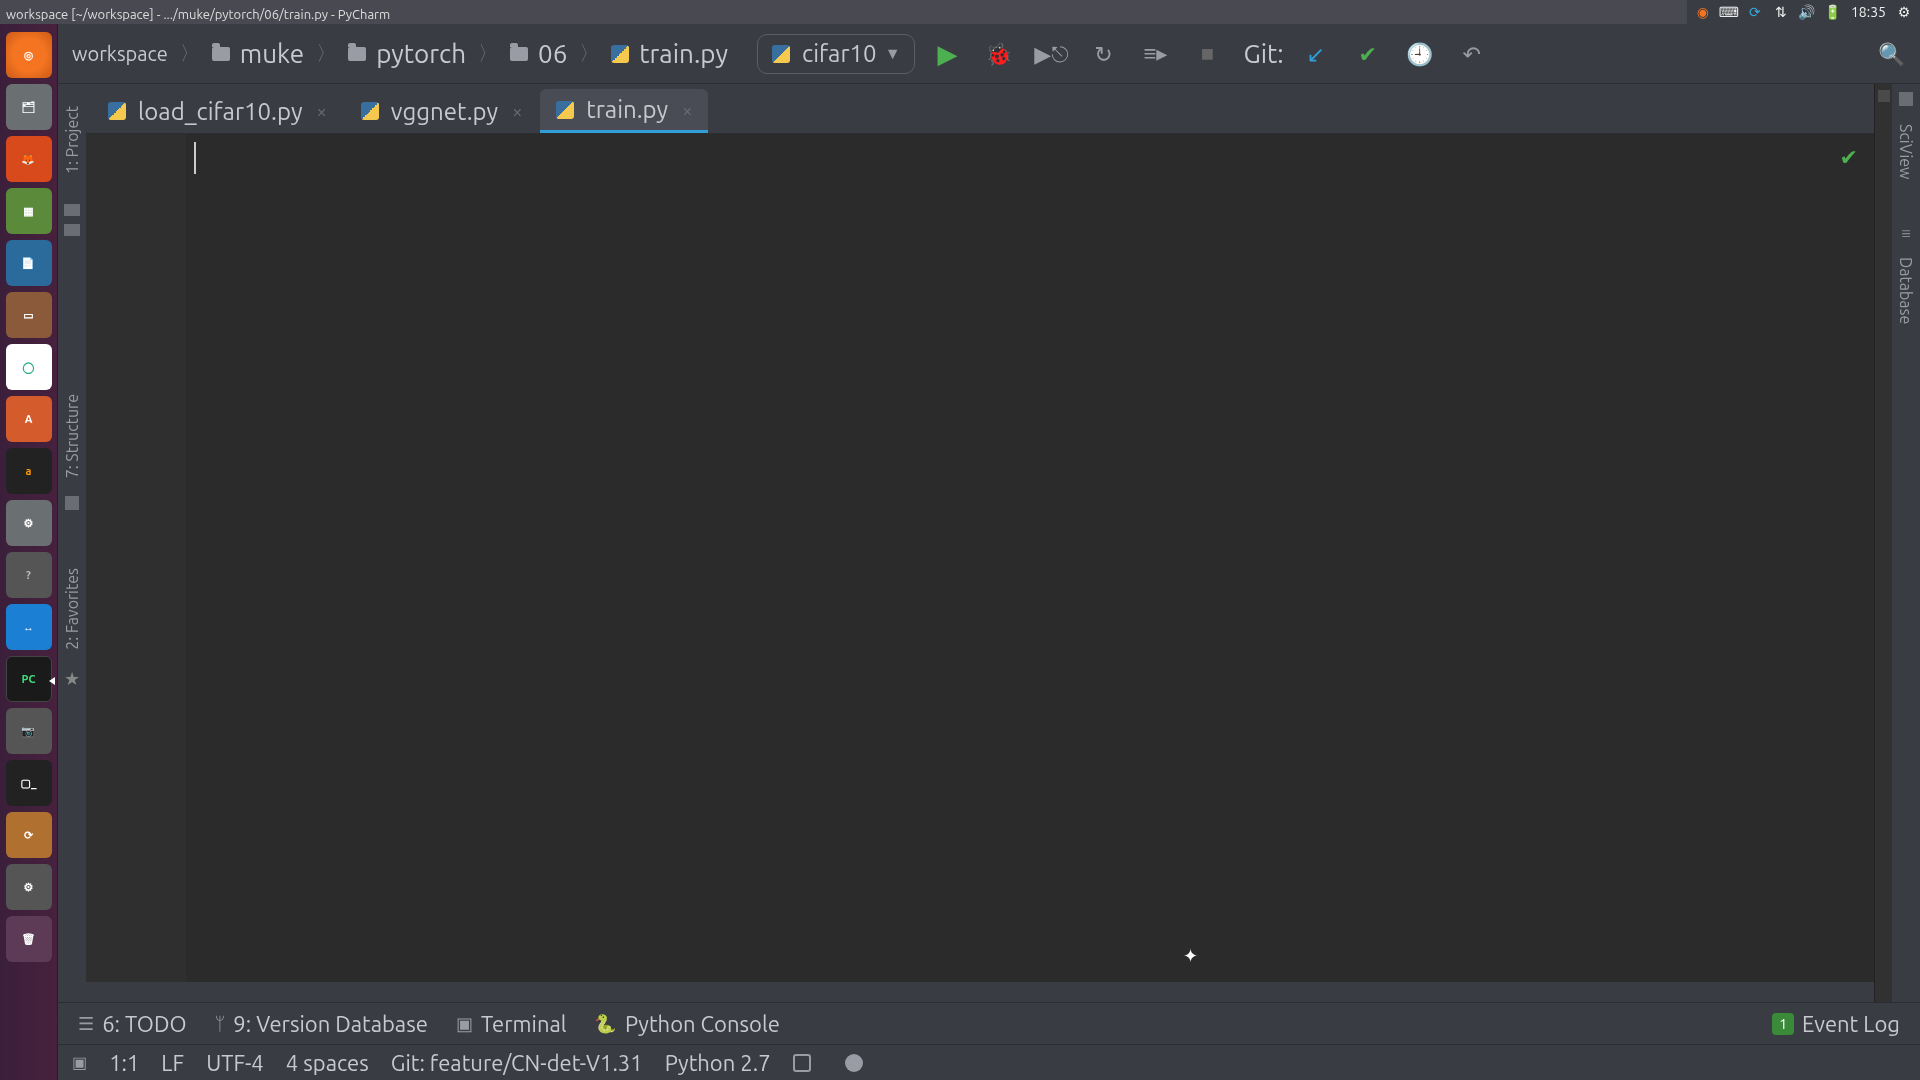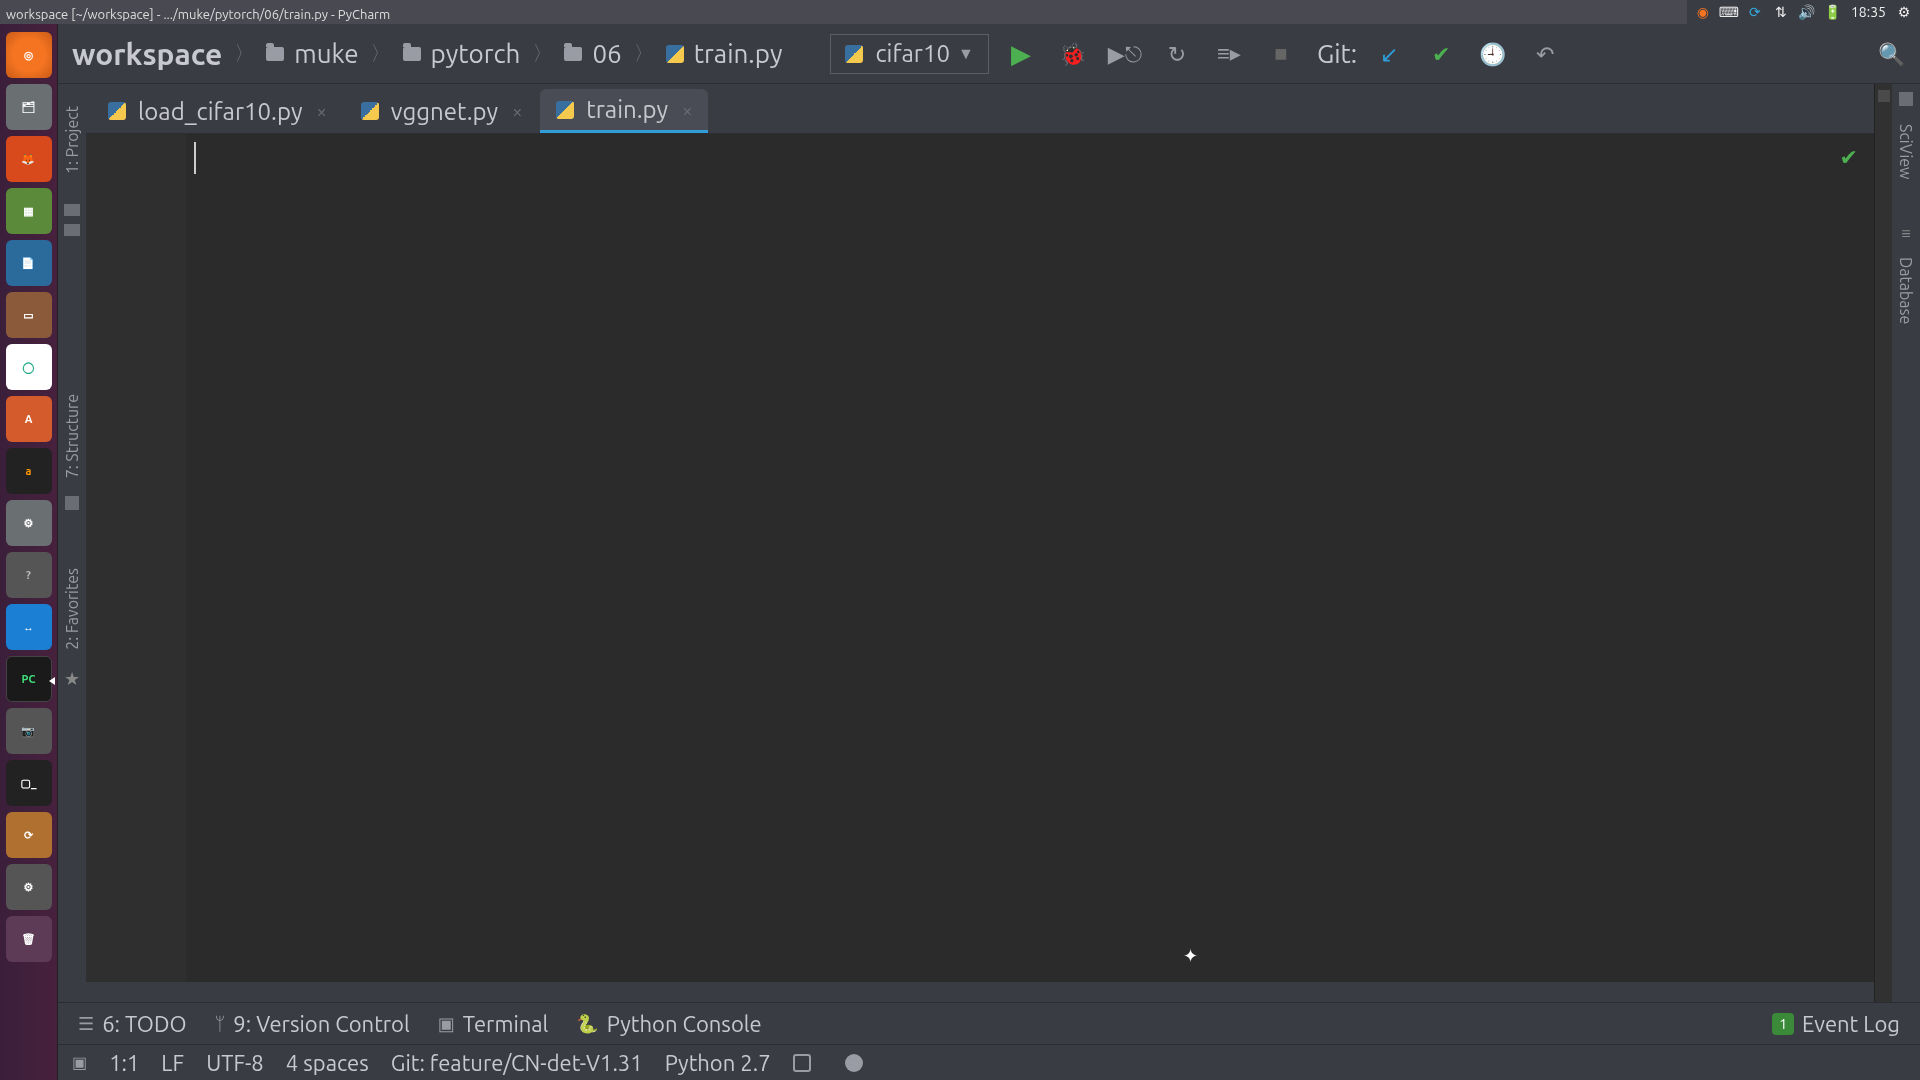--- a/index.html
+++ b/index.html
@@ -36,27 +36,27 @@
 .launch-item.upd   { background:#b07030; }
 .launch-item.set   { background:#555; }
 .launch-item.trash { background:#5d3a55; }
 
 
 .pycharm { position:absolute; top:24px; left:58px; right:0; bottom:0; display:flex; flex-direction:column; background:#3a3c43; }
 
 
 .navbar { height:60px; display:flex; align-items:center; padding:0 8px; gap:4px; border-bottom:1px solid #2c2d33; }
 .bc-item { display:flex; align-items:center; gap:6px; font-size:26px; color:#c8c9cf; padding:0 6px; }
-.bc-item:first-child { font-size:30px; font-weight:bold;text-align:right; }
+.bc-item:first-child { font-size:20px; font-weight:normal;text-align:right; }
 .chev { color:#6b6d75; font-size:20px; margin:0 2px; }
 .folder-icon { width:18px; height:14px; background:#9a9ca5; border-radius:2px; display:inline-block; margin-right:4px; position:relative; }
 .folder-icon::before { content:''; position:absolute; top:-4px; left:0; width:8px; height:4px; background:#9a9ca5; border-radius:2px 2px 0 0; }
 .py-icon { width:18px; height:18px; border-radius:3px; background:linear-gradient(135deg,#386f9f 50%,#f5c94e 50%); display:inline-block; margin-right:4px; }
 
-.run-config { margin-left:38px; height:40px; border:1px solid #5c5d66; border-radius:0; display:flex; align-items:center; gap:8px; padding:0 14px; font-size:24px; color:#c8c9cf; }
+.run-config { margin-left:19px; height:40px; border:1px solid #5c5d66; border-radius:10px; display:flex; align-items:center; gap:8px; padding:0 14px; font-size:24px; color:#c8c9cf; }
 .run-config .dd-arrow { color:#9a9ca5; font-size:16px; }
 
 .tool-btn { width:40px; height:40px; display:flex; align-items:center; justify-content:center; margin-left:8px; font-size:22px; color:#9a9ca5; border-radius:4px; }
 .tool-btn.run  { color:#4caf50; font-size:26px;}
 .tool-btn.bug  { color:#4caf50; }
 .tool-btn.stop { color:#666; }
 .git-label { margin-left:12px; font-size:26px; color:#c8c9cf; }
 .tool-btn.pull { color:#2f9ed9; }
 .tool-btn.commit { color:#4caf50; }
 .tool-btn.search-ic { margin-left:auto; }
@@ -256,41 +256,41 @@
     </div>
   </div>
 
   <div class="bottom-tabs">
     <div class="btab">
         <span class="ic">☰</span>
         <span>6: TODO</span>
       </div>
     <div class="btab">
         <span class="ic">ᛘ</span>
-        <span>9: Version Control</span>
+        <span>9: Version Database</span>
       </div>
     <div class="btab">
         <span class="ic">▣</span>
         <span>Terminal</span>
       </div>
     <div class="btab">
         <span class="ic">🐍</span>
         <span>Python Console</span>
       </div>
     <div class="event-log">
       <span class="badge-1">1</span>
       <span>Event Log</span>
     </div>
   </div>
 
   <div class="statusbar">
     <span class="ic" style="font-size:16px;color:#9a9ca5">▣</span>
     <span>1:1</span>
     <span>LF</span>
-    <span>UTF-8</span>
+    <span>UTF-4</span>
     <span>4 spaces</span>
     <span>Git: feature/CN-det-V1.31</span>
     <span>Python 2.7</span>
     <span class="lock"></span>
     <span class="man-icon"></span>
   </div>
 
 </div>
 
 <div class="cursor-ptr">✦</div>

